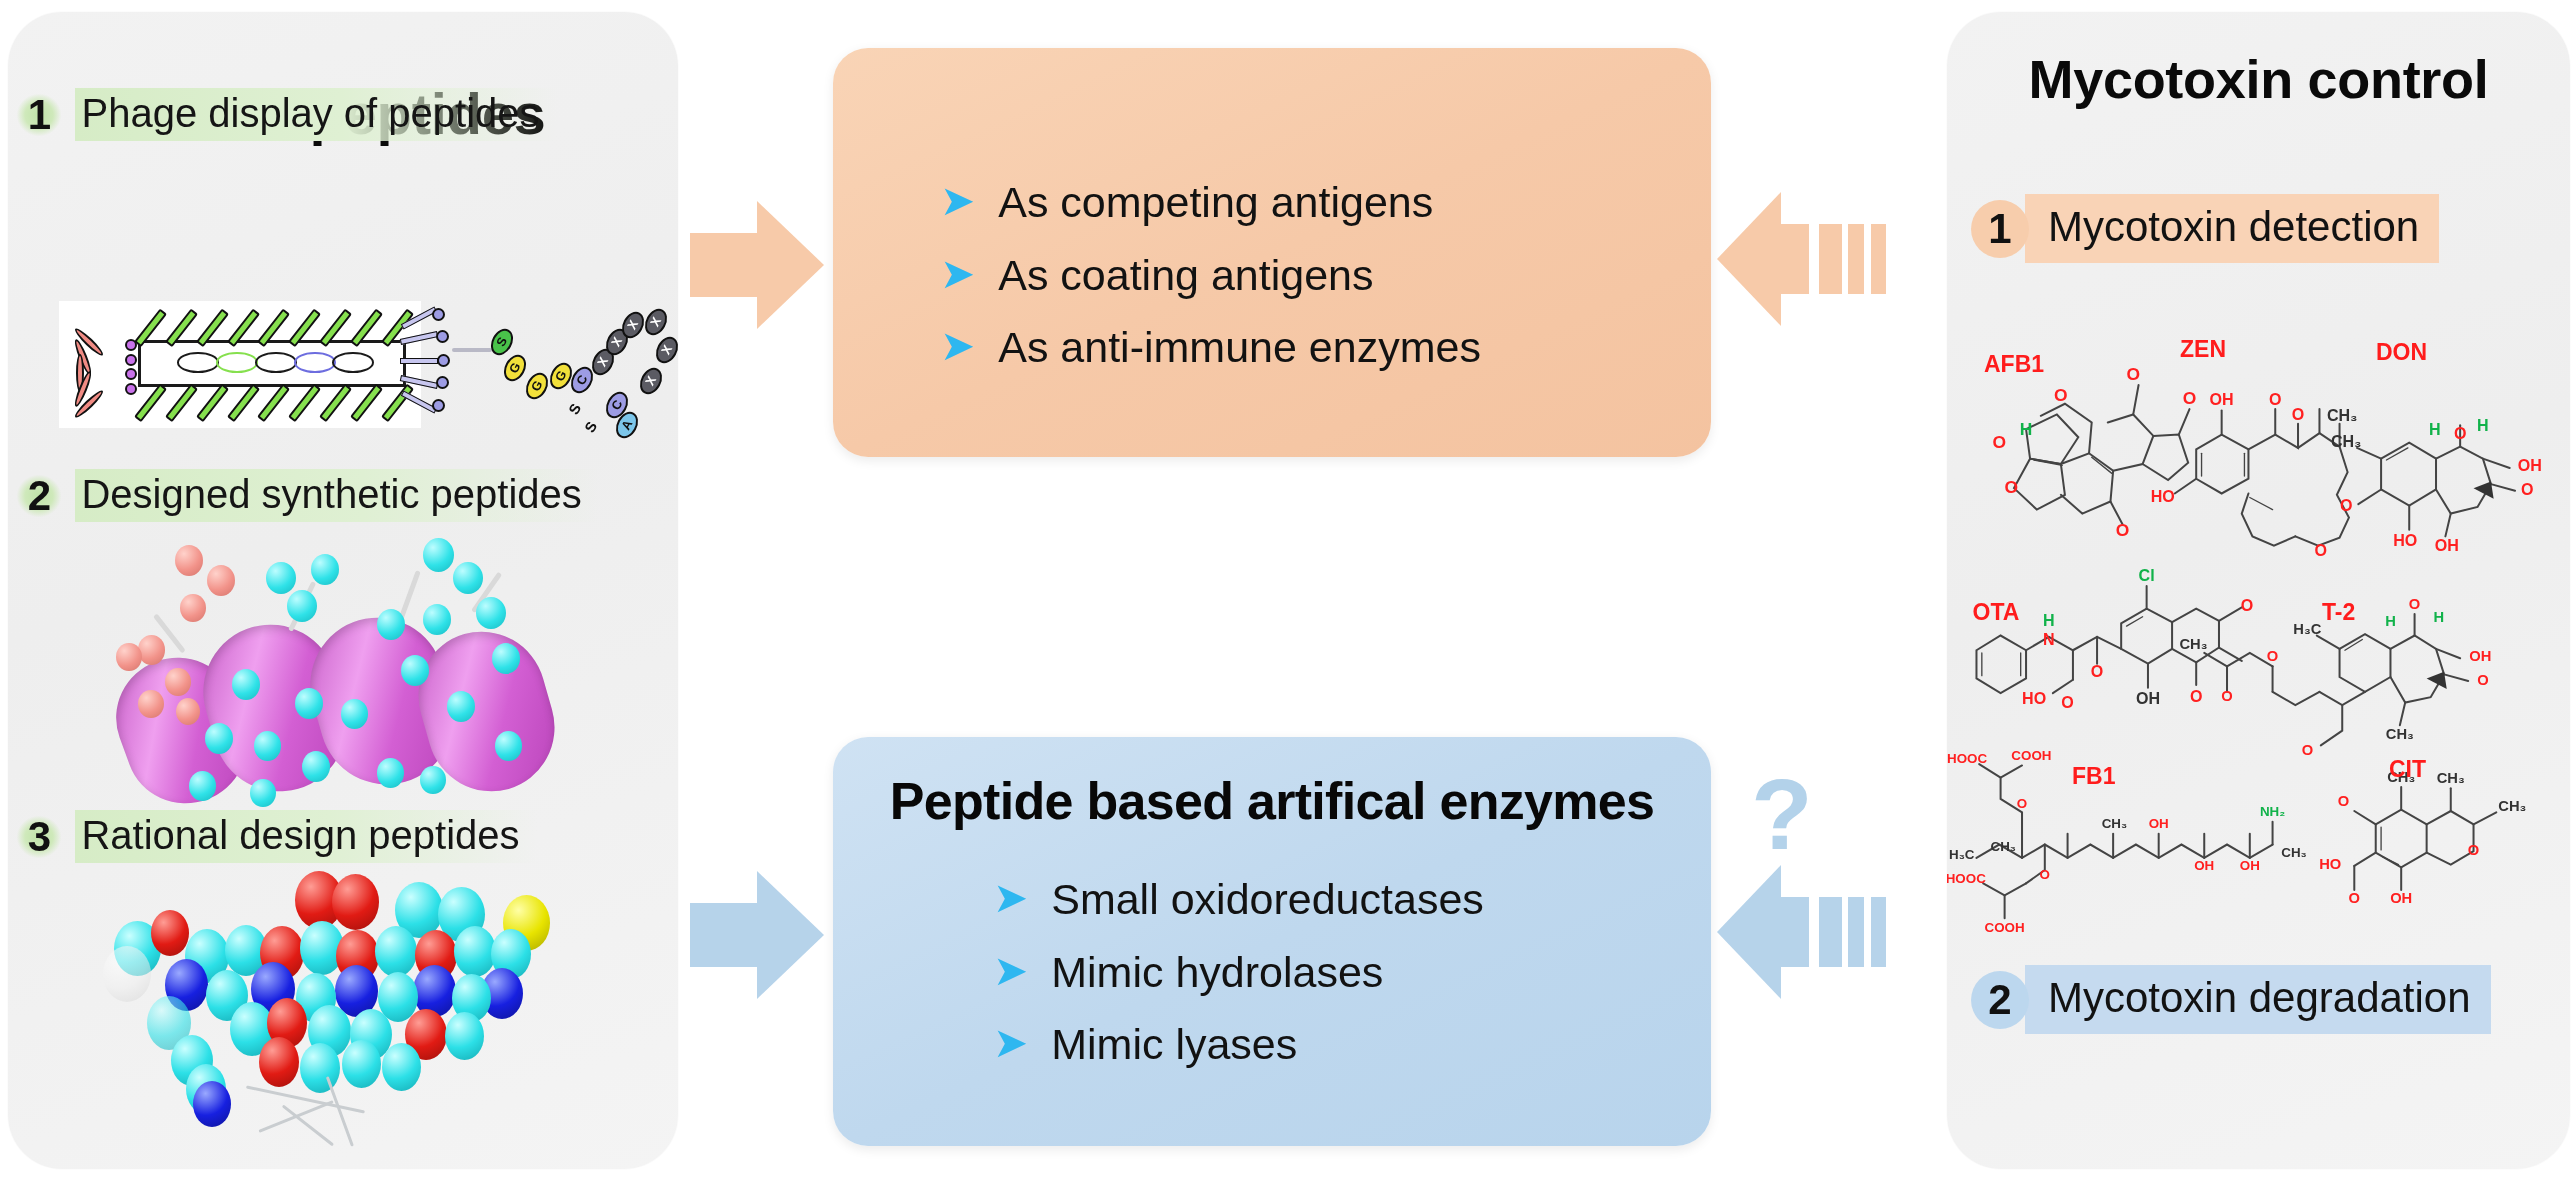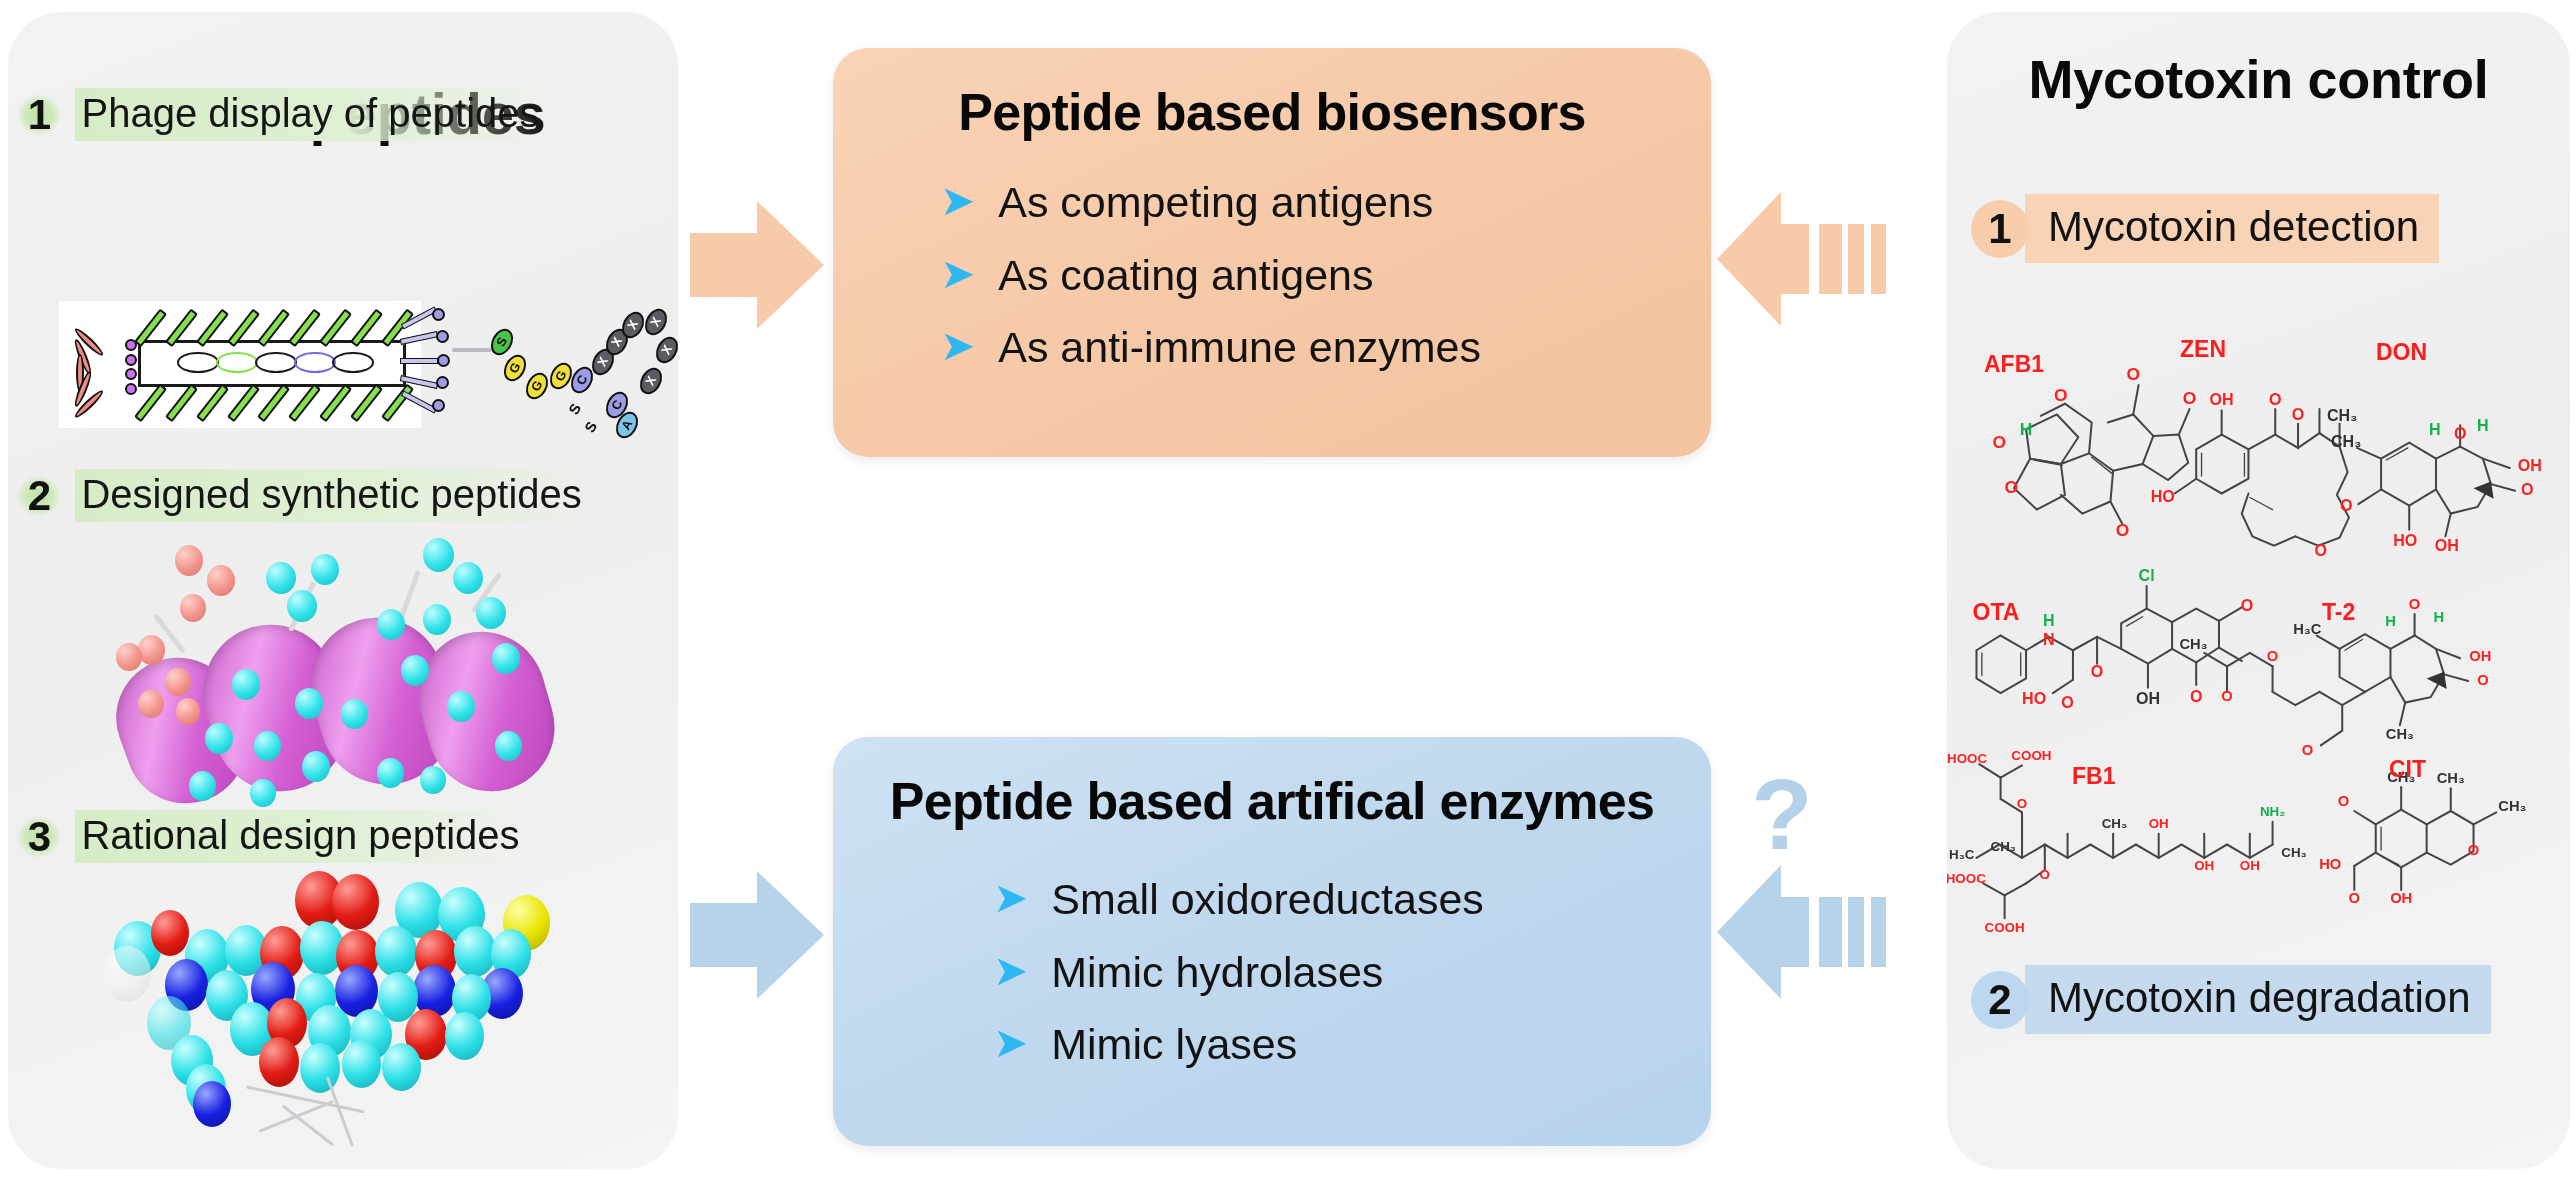--- a/index.html
+++ b/index.html
@@ -286,21 +286,20 @@
   <div class="sf c" style="left:84px;top:164px;width:42px;height:51px;"></div>
   <div class="sf c" style="left:99px;top:193px;width:40px;height:50px;"></div>
   <div class="sf n" style="left:106px;top:210px;width:38px;height:46px;"></div>
   <div class="lig" style="left:158px;top:227px;width:121px;transform:rotate(12deg);"></div>
   <div class="lig" style="left:169px;top:244px;width:80px;transform:rotate(-22deg);"></div>
   <div class="lig" style="left:189px;top:253px;width:64px;transform:rotate(38deg);"></div>
   <div class="lig" style="left:216px;top:239px;width:74px;transform:rotate(70deg);"></div>
 </div>
 
 <div class="cbox" id="biosensor-box">
-  <div class="cbox-title" style="top:34px;">Peptide based biosensors</div>
   <div class="bullets" style="left:107px;top:133px;">
     <div class="bullet">
       <span class="chev">➤</span>
       <span class="btext">As competing antigens</span>
     </div>
     <div class="bullet">
       <span class="chev">➤</span>
       <span class="btext">As coating antigens</span>
     </div>
     <div class="bullet">

